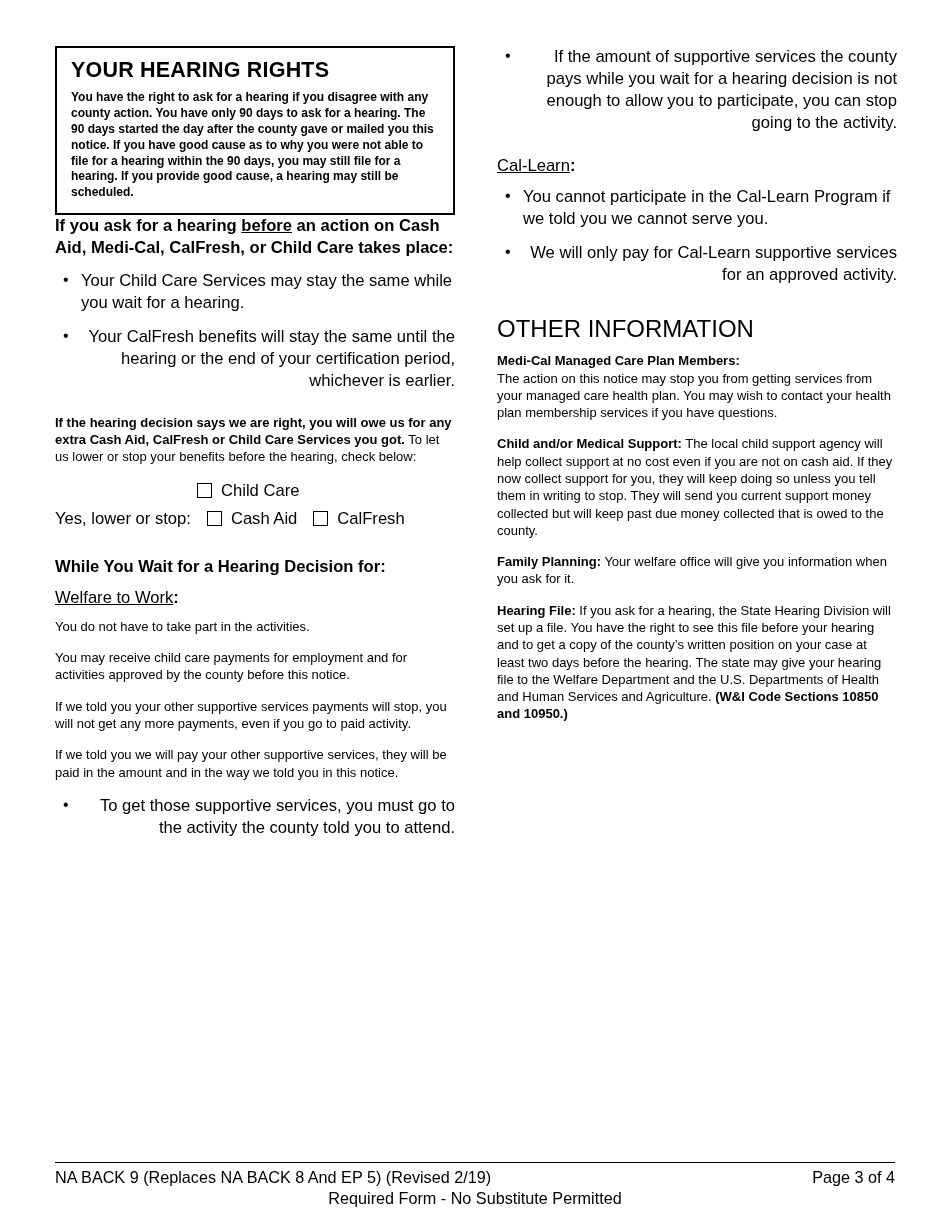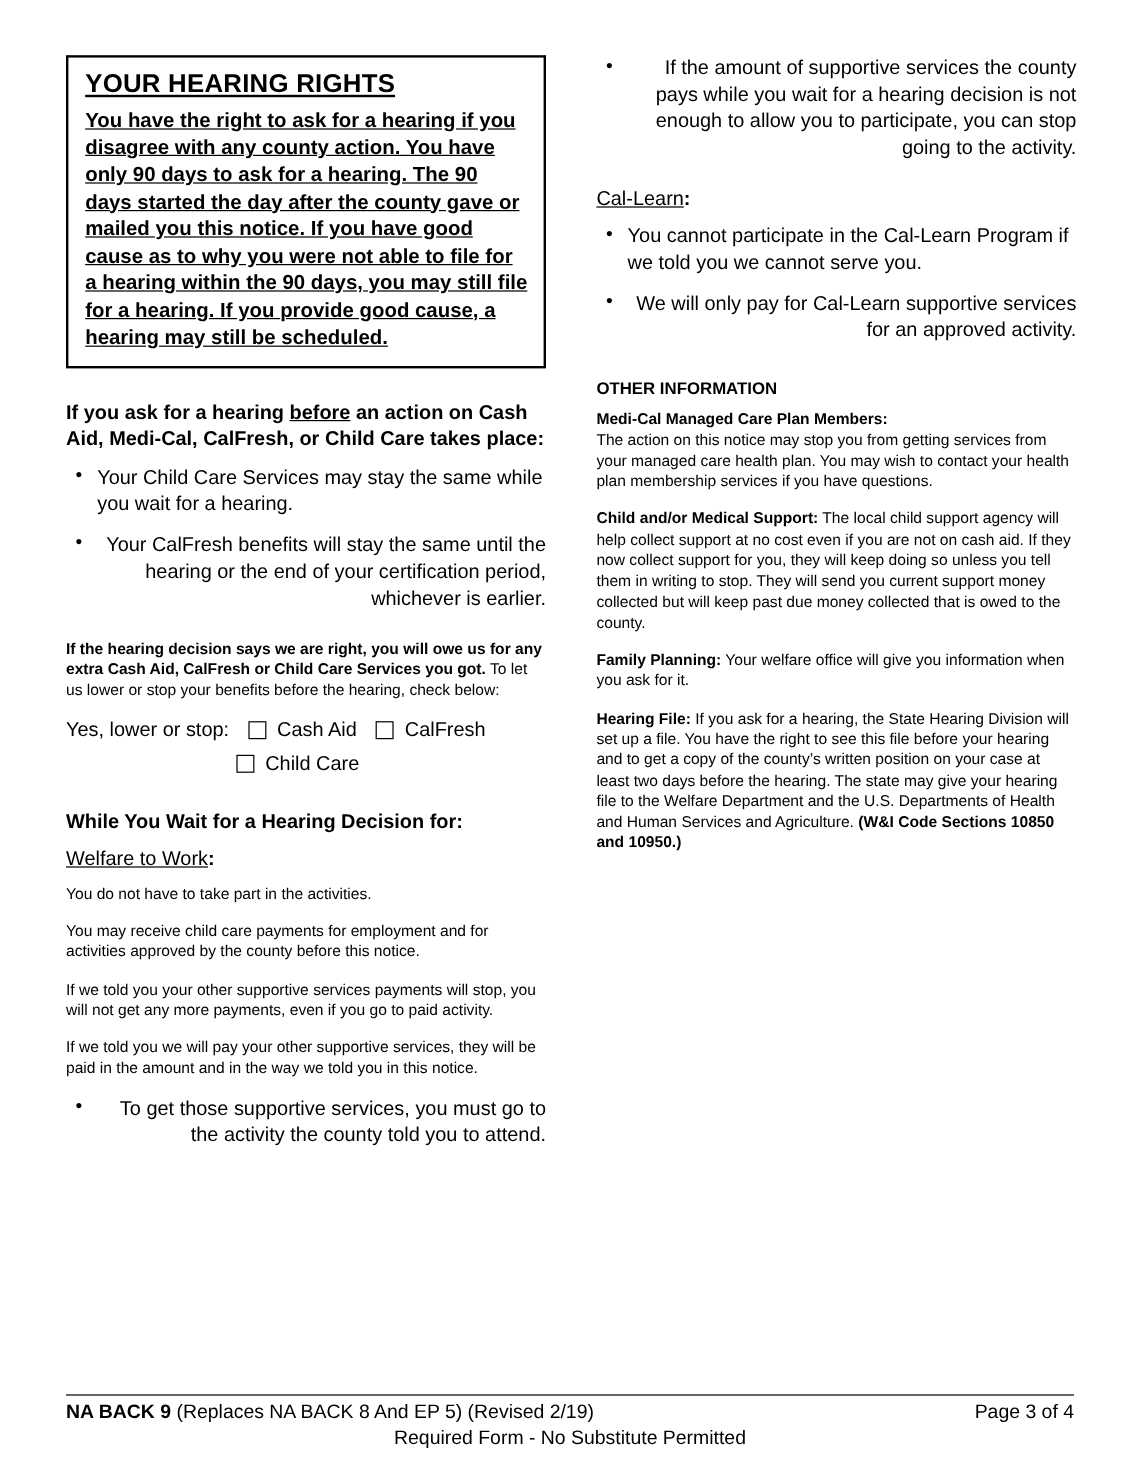--- a/index.html
+++ b/index.html
@@ -35,32 +35,30 @@
     flex: 0 0 400px;
   }
   .col-left { width: 400px; }
   .col-right { width: 404px; }
 
   
   .rights-box {
     border: 2px solid #000;
     padding: 10px 12px 12px 14px;
     box-sizing: border-box;
-    margin-bottom: 26px;
-    text-decoration: underline;
   }
   .rights-title {
     font-size: 21.5px;
     font-weight: bold;
     line-height: 1.15;
     margin-bottom: 7px;
     letter-spacing: 0.2px;
   }
   .rights-body {
-    font-size: 17px;
+    font-size: 12px;
     font-weight: bold;
     line-height: 1.33;
   }
 
   p, .para {
     font-size: 13px;
     line-height: 1.33;
     margin: 0 0 14px 0;
   }
   .bold { font-weight: bold; }
@@ -87,22 +85,22 @@
     font-size: 16px;
   }
 
   .heading-bold {
     font-size: 16.6px;
     font-weight: bold;
     line-height: 1.33;
     margin: 0 0 10px 0;
   }
   .section-title {
-    font-size: 14px;
-    font-weight: bold;
+    font-size: 24px;
+    font-weight: normal;
     line-height: 1.2;
     margin: 28px 0 9px 0;
   }
   .underline-head {
     font-size: 16.6px;
     font-weight: normal;
     text-decoration: underline;
     display: inline;
   }
   .head-line { margin: 0 0 10px 0; font-size: 16.6px; font-weight: bold; }
@@ -138,21 +136,21 @@
   .footer-rule {
     border-top: 1.6px solid #000;
     margin-bottom: 5px;
   }
   .footer-row {
     display: flex;
     justify-content: space-between;
     align-items: baseline;
     font-size: 16.2px;
   }
-  .footer-left-strong { font-weight: bold; }
+  .footer-left-strong { font-weight: normal; }
   .footer-sub {
     font-size: 16.2px;
     margin-top: 2px;
     text-align: center;
   }
 </style>
 </head>
 <body>
 
 <div class="page">
@@ -172,34 +170,34 @@
       <ul class="bullets">
         <li>Your Child Care Services may stay the same while you wait for a hearing.</li>
         <li>Your CalFresh benefits will stay the same until the hearing or the end of your certification period, whichever is earlier.</li>
       </ul>
 
       <div class="spacer-8"></div>
 
       <p class="para">
         <span class="bold">If the hearing decision says we are right, you will owe us for any extra Cash Aid, CalFresh or Child Care Services you got.</span><span>  To let us lower or stop your benefits before the hearing, check below:</span>
       </p>
+
+      <div class="checkline second">
+        <span class="chk"></span>
+        <span>Child Care</span>
+      </div>
 
       <div class="checkline">
         <span>Yes, lower or stop:</span>
         <span class="chk"></span>
         <span>Cash Aid</span>
         <span class="chk"></span>
         <span>CalFresh</span>
       </div>
 
-      <div class="checkline second">
-        <span class="chk"></span>
-        <span>Child Care</span>
-      </div>
-
       <div class="spacer-20"></div>
 
       <div class="heading-bold">While You Wait for a Hearing Decision for:</div>
 
       <div class="head-line">
         <span class="underline-head">Welfare to Work</span><span>:</span>
       </div>
 
       <p class="para">You do not have to take part in the activities.</p>
       <p class="para">You may receive child care payments for employment and for activities approved by the county before this notice.</p>

